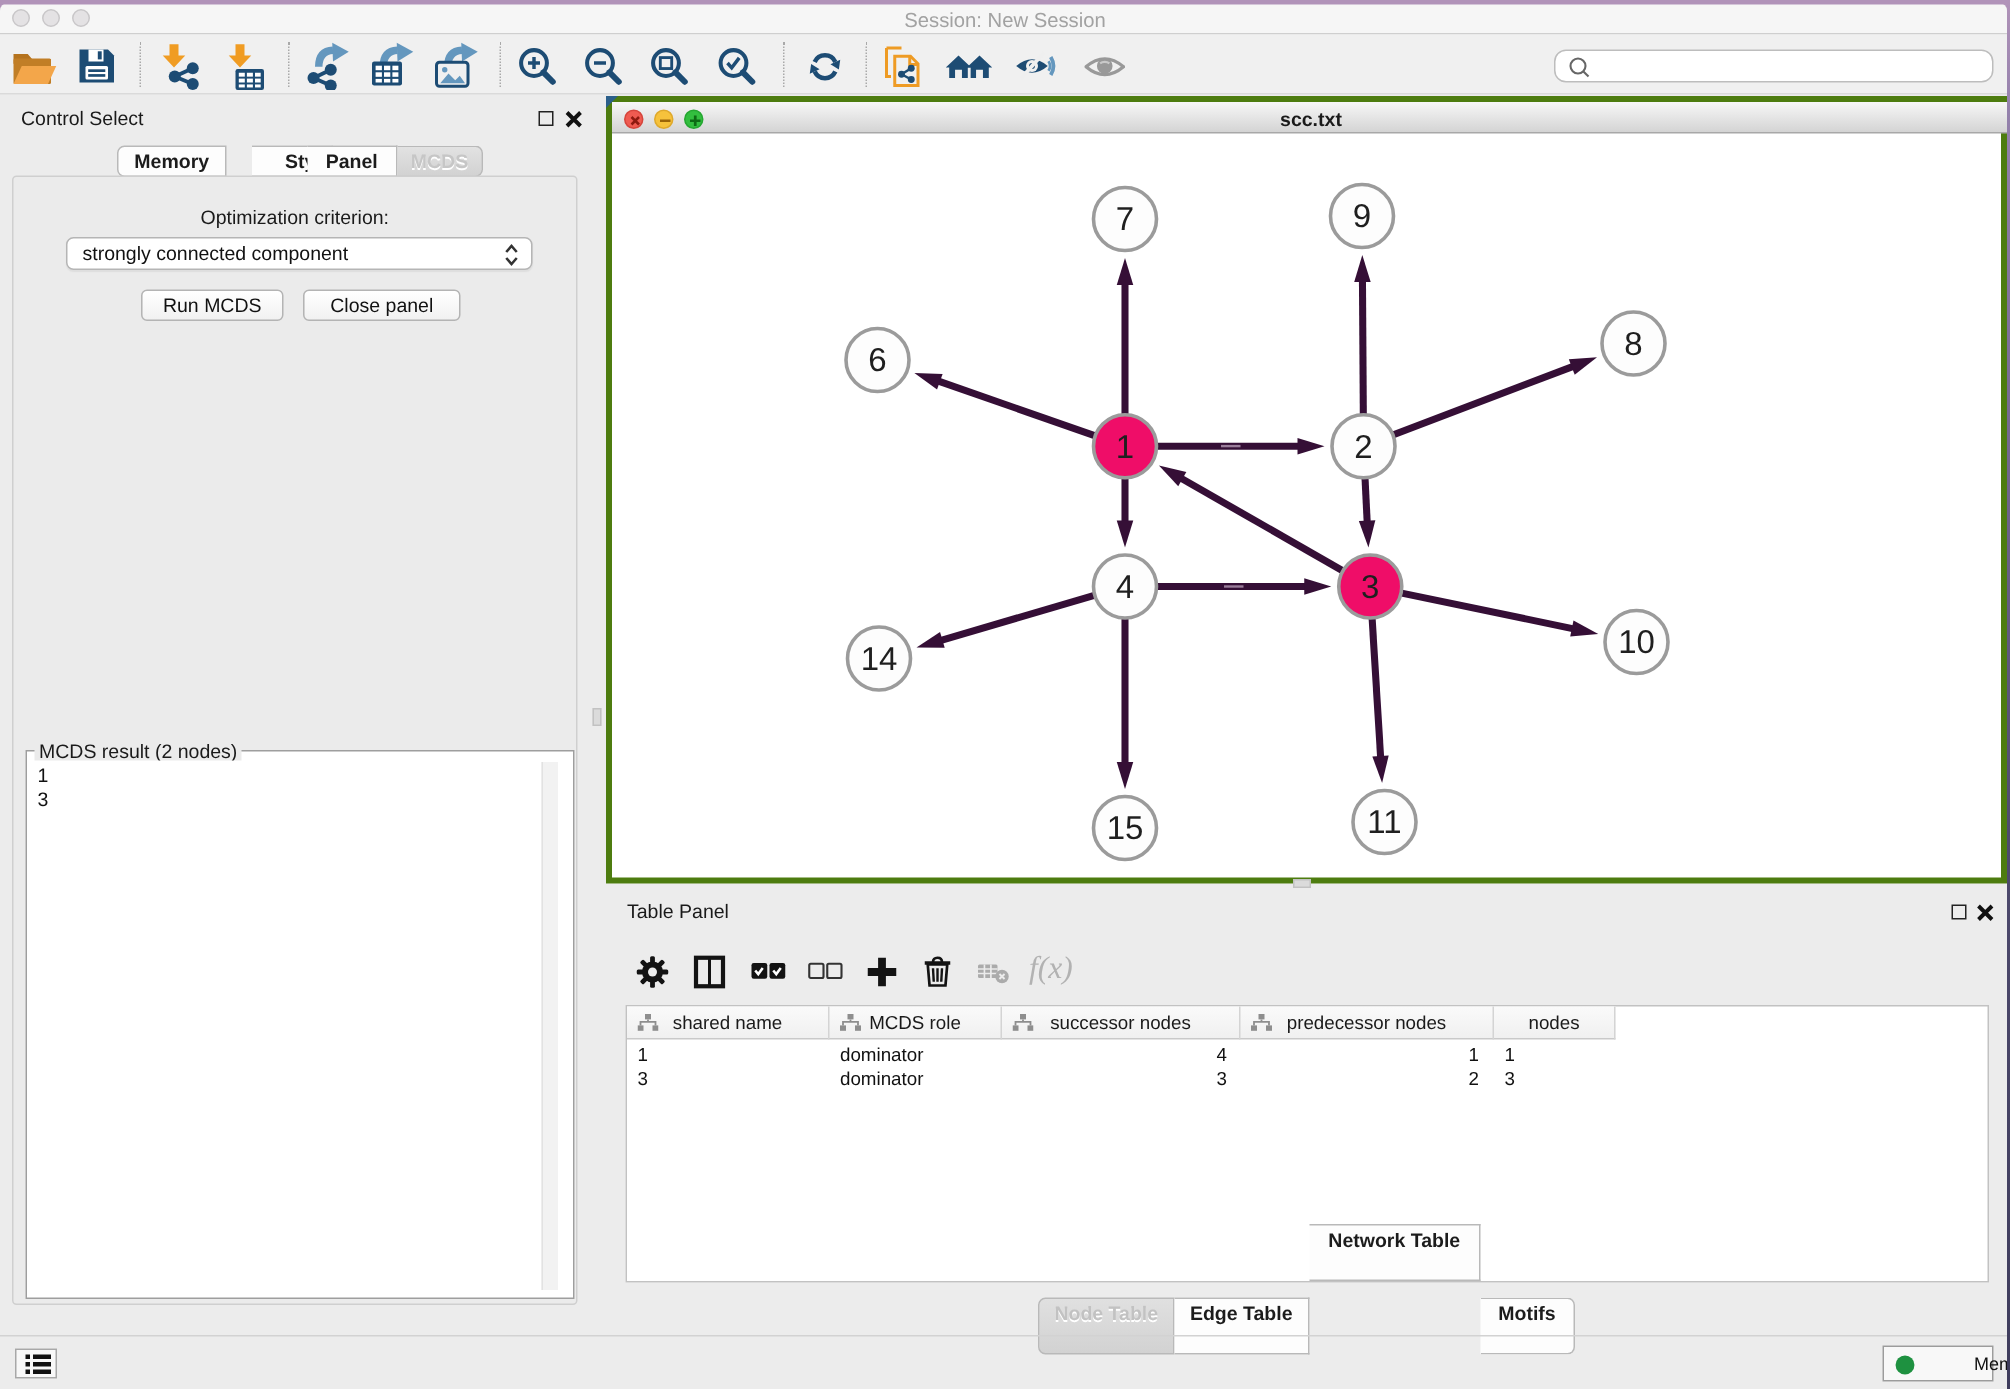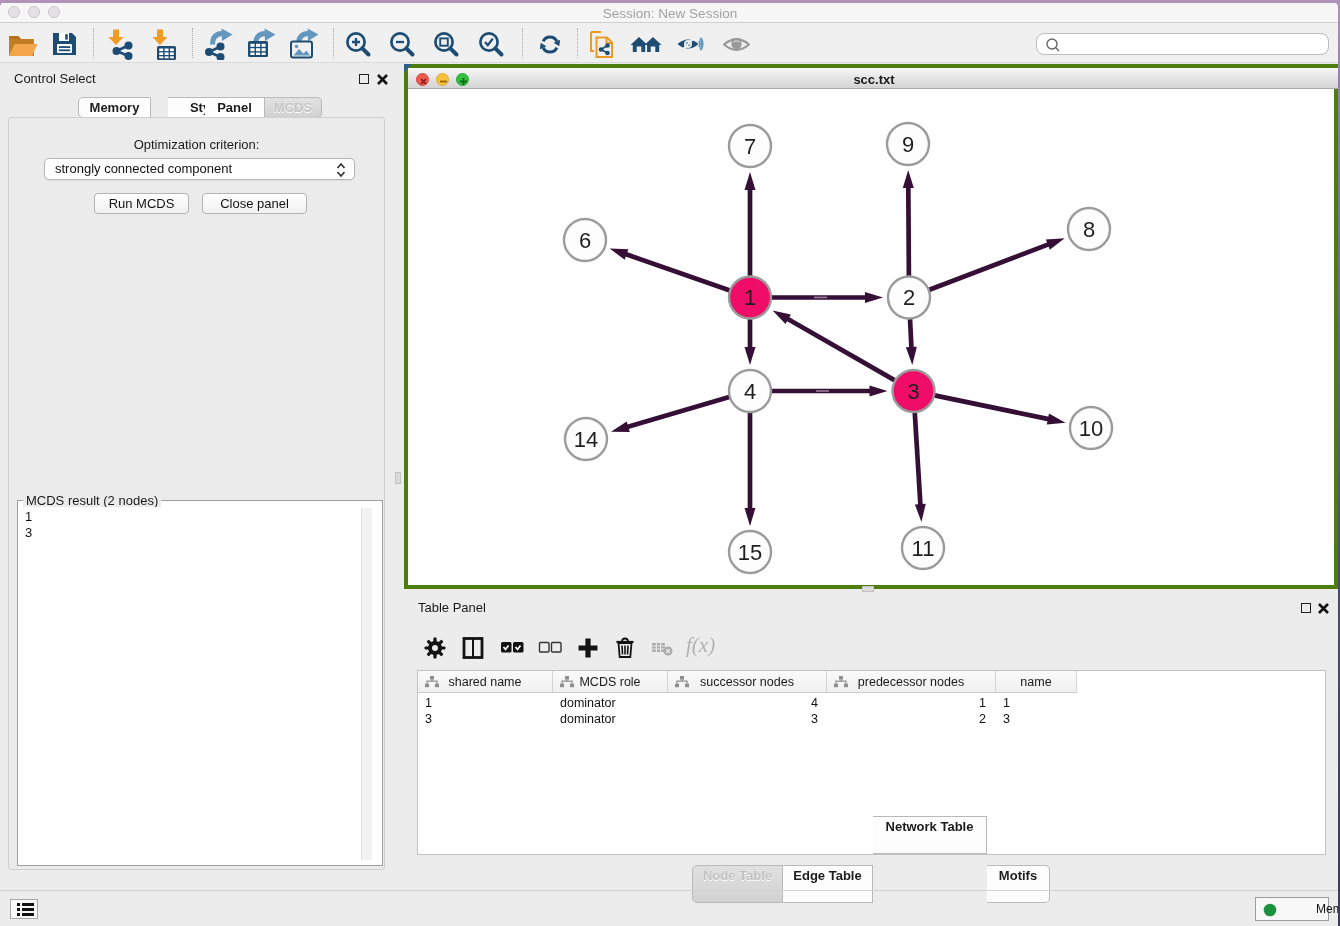--- a/index.html
+++ b/index.html
@@ -388,21 +388,21 @@
           </g>
         </svg>successor nodes</div>
       <div class="hcell" style="left:409px;width:169px;"><svg width="14" height="12" viewBox="0 0 14 12" style="position:absolute;left:7px;top:5px">
           <g fill="#8E8E8E">
             <rect x="5" y="0" width="4" height="3.6"></rect>
             <rect x="0" y="7.6" width="4" height="3.6"></rect>
             <rect x="10" y="7.6" width="4" height="3.6"></rect>
             <path d="M2,7.6 V5.2 H12 V7.6 M7,3.6 V5.2" fill="none" stroke="#8E8E8E" stroke-width="1.2"></path>
           </g>
         </svg>predecessor nodes</div>
-      <div class="hcell" style="left:578px;width:81px;">name</div>
+      <div class="hcell" style="left:578px;width:81px;">nodes</div>
     </div>
 </div>
 <div class="trow" style="left:425px;top:696px;">1</div>
 <div class="trow" style="left:560px;top:696px;">dominator</div>
 <div class="trow" style="left:667px;top:696px;width:151px;text-align:right;">4</div>
 <div class="trow" style="left:826px;top:696px;width:160px;text-align:right;">1</div>
 <div class="trow" style="left:1003px;top:696px;">1</div>
 <div class="trow" style="left:425px;top:712px;">3</div>
 <div class="trow" style="left:560px;top:712px;">dominator</div>
 <div class="trow" style="left:667px;top:712px;width:151px;text-align:right;">3</div>

